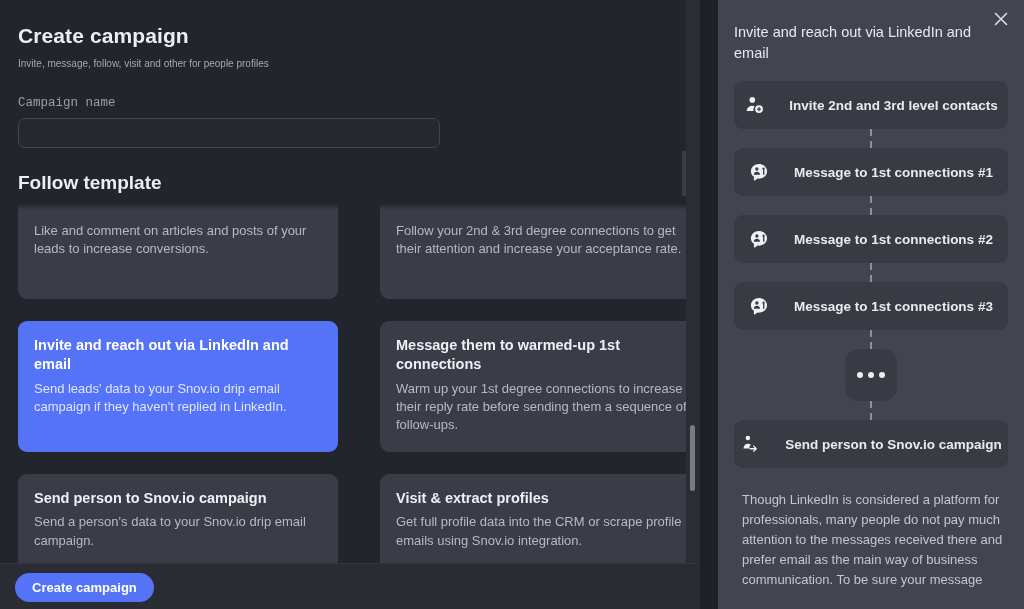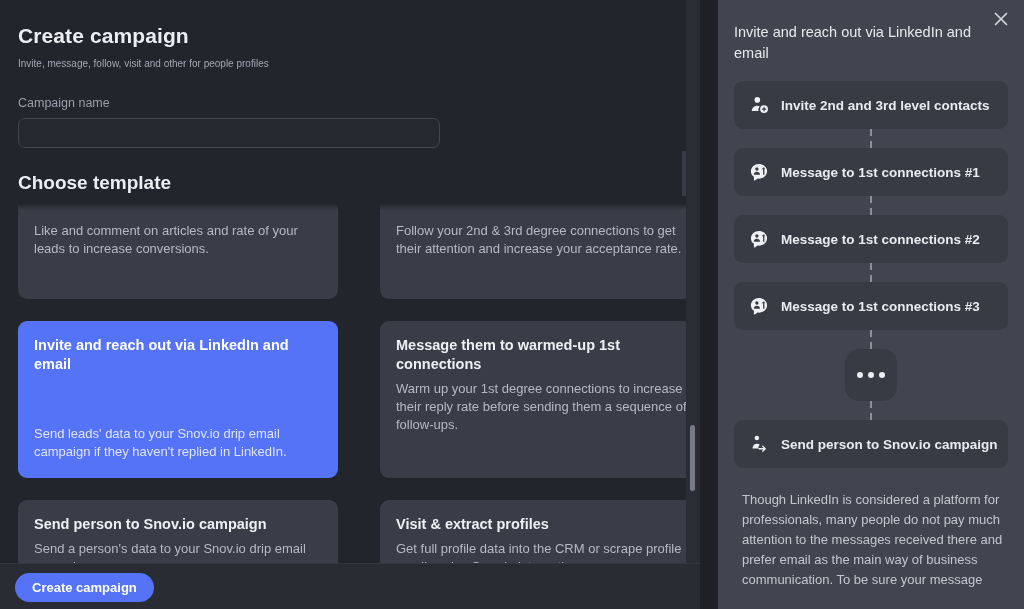--- a/index.html
+++ b/index.html
@@ -51,20 +51,21 @@
     font-size: 10px;
     color: #a4a8b4;
     padding-top: 10px;
   }
 
   .field-label {
     font-size: 12.5px;
     color: #9a9eaa;
     padding-top: 27px;
     padding-bottom: 8px;
+    font-family: Liberation Mono, monospace;
   }
   .name-input {
     width: 422px;
     height: 30px;
     background: #26282f;
     border: 1px solid #43464f;
     border-radius: 7px;
     color: #e6e8ee;
     font-size: 13px;
     font-family: "Liberation Sans", sans-serif;
@@ -108,21 +109,21 @@
     line-height: 1.33;
   }
   .card-desc {
     font-size: 13px;
     color: #b6b9c4;
     line-height: 1.42;
     padding-top: 5px;
   }
   .card.selected { background: #5573f7; }
   .card.selected .card-title { color: #ffffff; }
-  .card.selected .card-desc { color: #dfe4ff; margin-top: 45px; }
+  .card.selected .card-desc { color: #dfe4ff; }
 
   
   .grid-mask {
     position: absolute;
     left: 0; top: 0;
     width: 700px;
     height: 14px;
     background: linear-gradient(to bottom, #23252c 55%, rgba(35,37,44,0));
     z-index: 4;
     pointer-events: none;
@@ -203,26 +204,27 @@
     cursor: pointer;
     color: #d7d9e0;
     z-index: 3;
   }
 
   .steps { padding-top: 18px; }
 
   .step {
     display: flex;
     align-items: center;
-    gap: 11px;
+    gap: 24px;
     background: #383b44;
     border-radius: 9px;
     height: 48px;
     padding: 0 15px;
     cursor: pointer;
+    justify-content: center;
   }
   .step-label {
     font-size: 13.5px;
     font-weight: bold;
     color: #e9ebf0;
     white-space: nowrap;
   }
   .step-icon {
     width: 21px;
     height: 21px;
@@ -280,27 +282,27 @@
     <div class="main-scroll">
 
       <div class="pad">
         <div class="page-title">Create campaign</div>
         <div class="page-sub">Invite, message, follow, visit and other for people profiles</div>
         <div class="field-label">Campaign name</div>
         <input class="name-input" type="text" placeholder="" style="">
       </div>
 
       <div class="pad">
-        <div class="section-title">Choose template</div>
+        <div class="section-title">Follow template</div>
       </div>
 
       <div class="grid" id="template-grid">
         <div class="grid-mask"></div>
       <div class="card cut">
-            <div class="card-desc">Like and comment on articles and rate of your leads to increase conversions.</div>
+            <div class="card-desc">Like and comment on articles and posts of your leads to increase conversions.</div>
           </div>
           <div class="card cut">
             <div class="card-desc">Follow your 2nd &amp; 3rd degree connections to get their attention and increase your acceptance rate.</div>
           </div>
           <div class="card selected">
             <div class="card-title">Invite and reach out via LinkedIn and email</div>
             <div class="card-desc">Send leads' data to your Snov.io drip email campaign if they haven't replied in LinkedIn.</div>
           </div>
           <div class="card">
             <div class="card-title">Message them to warmed-up 1st connections</div>

